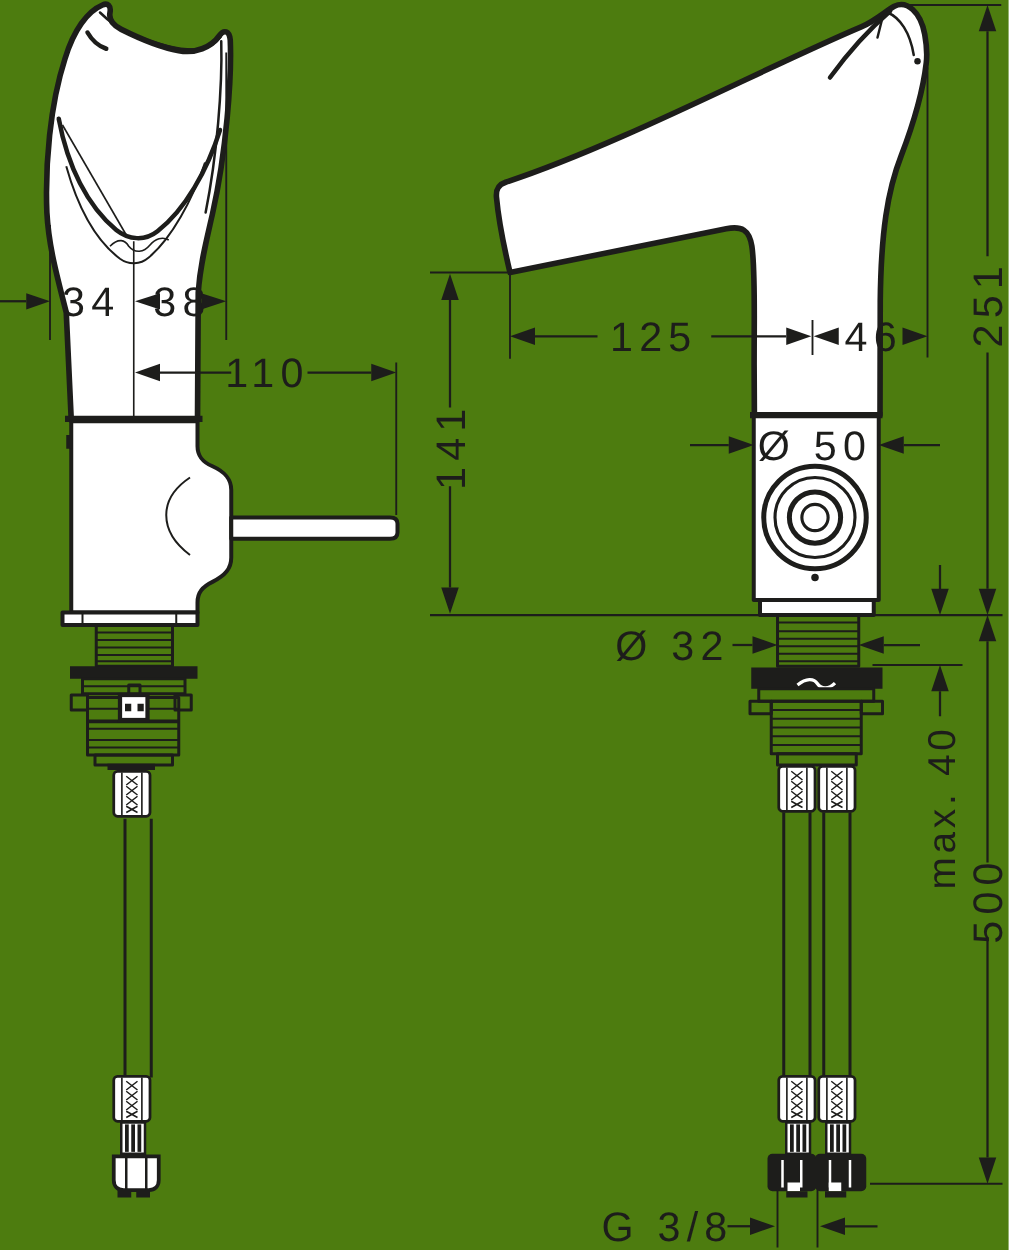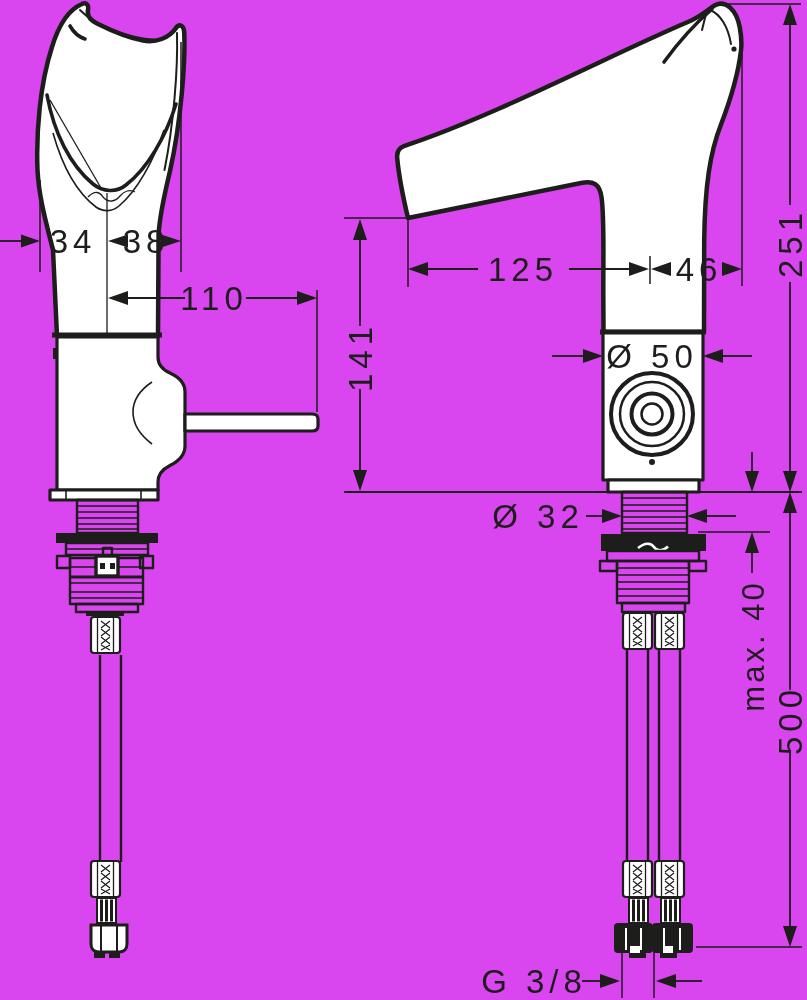--- a/index.html
+++ b/index.html
@@ -1,16 +1,16 @@
 <!DOCTYPE html>
 <html><head>
 <meta charset="utf-8">
 <style>
   html,body{margin:0;padding:0;background:#ffffff;}
-  .stage{width:807px;height:1000px;background:#d946ef;position:relative;overflow:hidden;}
+  .stage{width:807px;height:1000px;background:#4d7c0f;position:relative;overflow:hidden;}
   svg{display:block;}
   .dim-text{font-family:"Liberation Sans",sans-serif;font-size:33px;letter-spacing:5px;fill:#1d1d1b;}
   .dim-text-sm{font-family:"Liberation Sans",sans-serif;font-size:31px;letter-spacing:3px;fill:#1d1d1b;}
   .outline{fill:#fff;stroke:#1d1d1b;stroke-width:4.5;stroke-linejoin:round;stroke-linecap:round;}
   .outline3{fill:#fff;stroke:#1d1d1b;stroke-width:3.2;stroke-linejoin:round;}
   .outline2{fill:none;stroke:#1d1d1b;stroke-width:2.4;stroke-linejoin:round;}
   .thin{fill:none;stroke:#1d1d1b;stroke-width:1.6;}
   .hair{fill:none;stroke:#1d1d1b;stroke-width:1.3;}
   .detail{fill:none;stroke:#1d1d1b;stroke-width:2;stroke-linecap:round;}
   .thick-detail{fill:none;stroke:#1d1d1b;stroke-width:3.6;stroke-linecap:round;}

